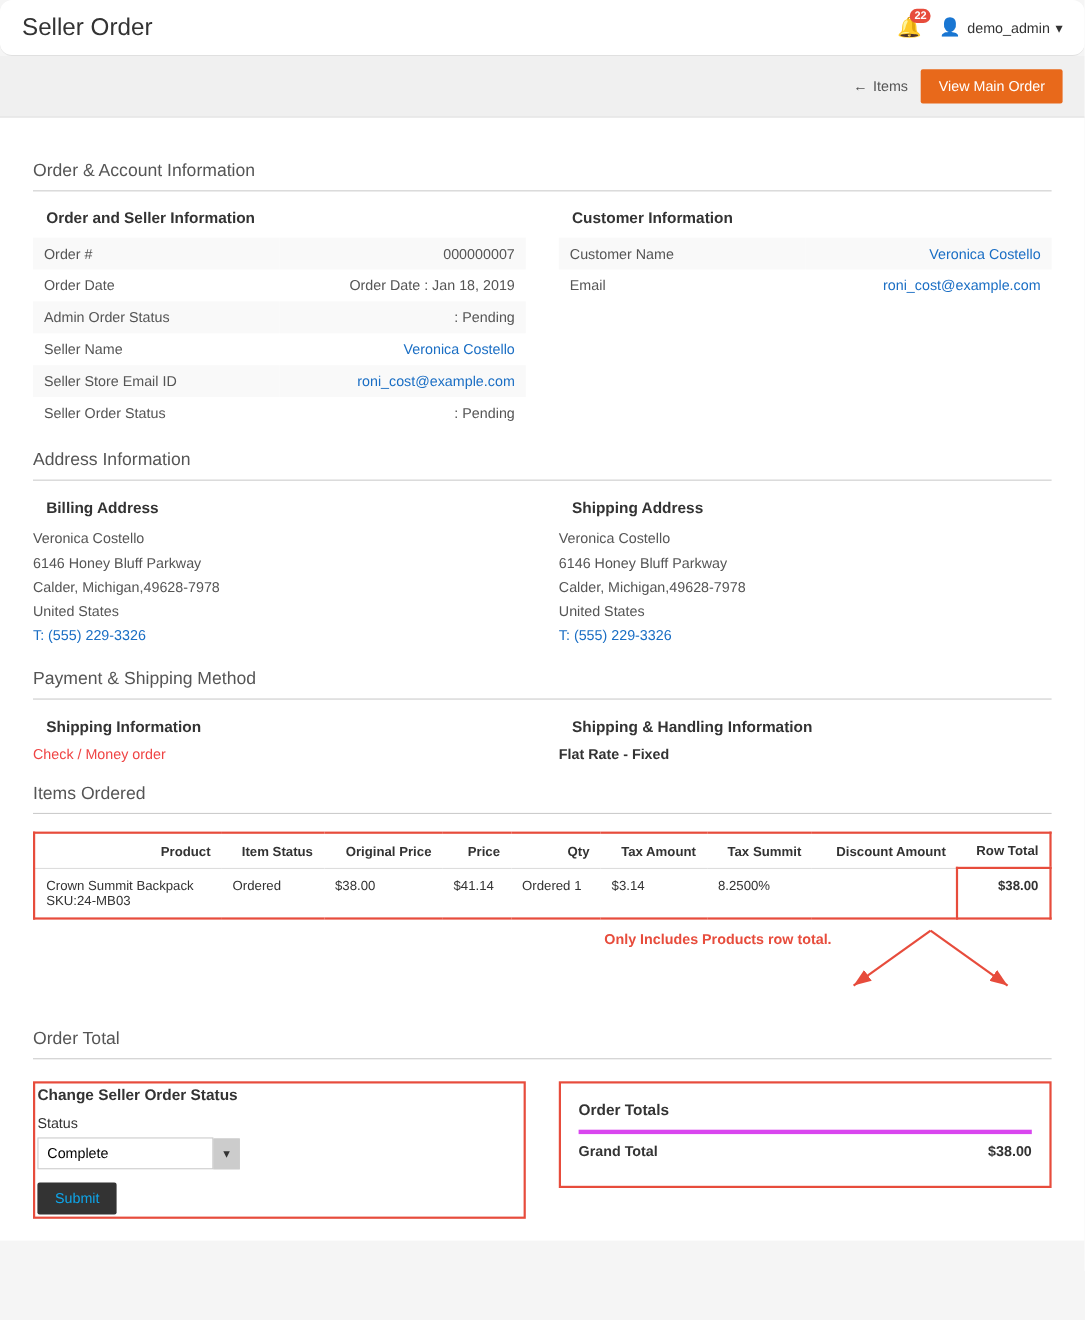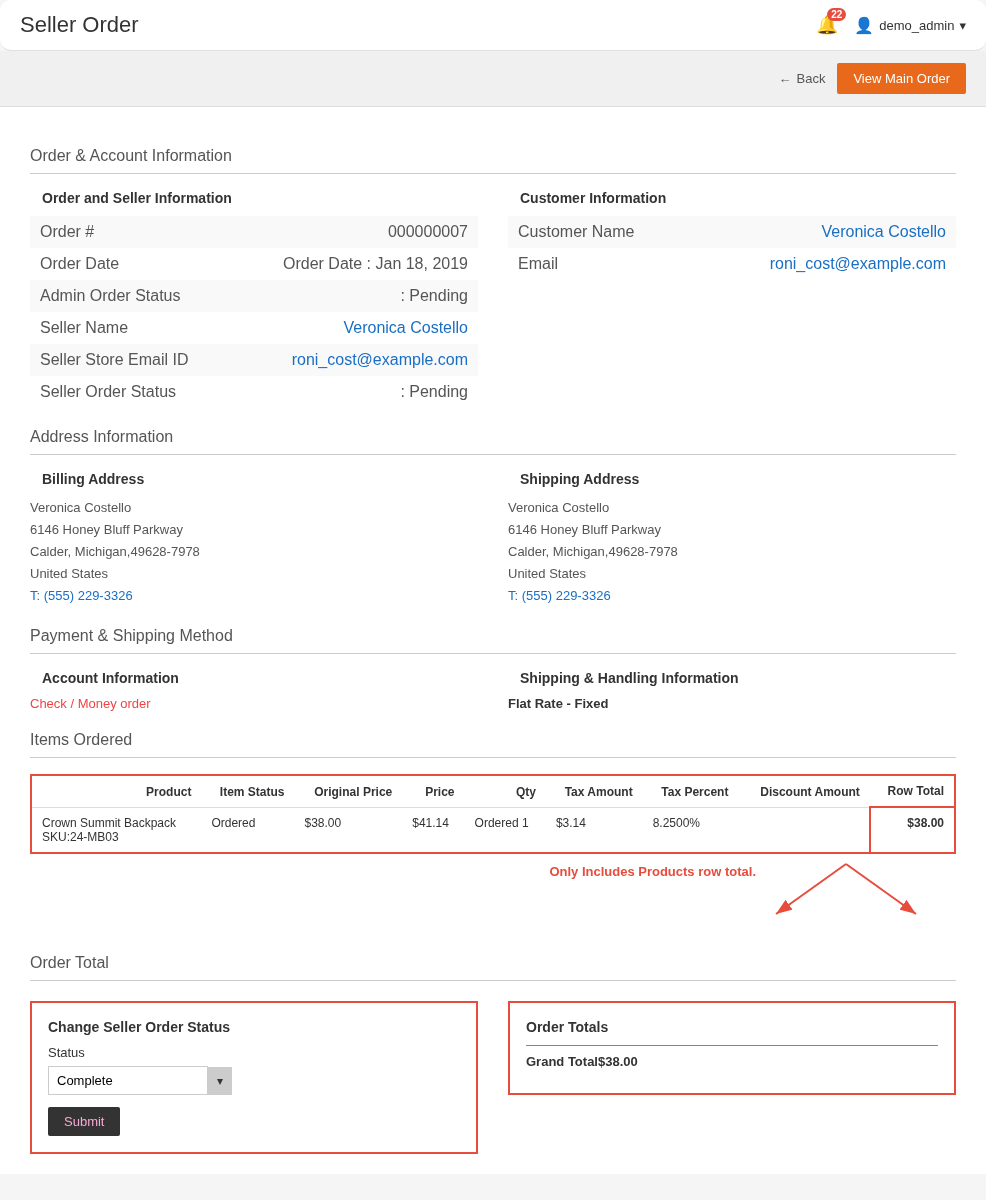--- a/index.html
+++ b/index.html
@@ -76,21 +76,21 @@
 
     .two-col { display: flex; gap: 30px; margin-bottom: 20px; }
     .two-col > div { flex: 1; }
 
     .sub-title { font-weight: bold; font-size: 14px; margin-bottom: 10px; margin-left: 12px; }
 
     .info-table { width: 100%; border-collapse: collapse; }
     .info-table tr:nth-child(odd) { background: #f9f9f9; }
     .info-table td {
       padding: 7px 10px;
-      font-size: 16px;
+      font-size: 13px;
       color: #555;
     }
     .info-table td:first-child { width: 50%; }
     .info-table td:last-child { text-align: right; }
     .link-blue { color: #1a6ec4; text-decoration: none; }
 
     .address-block { font-size: 13px; color: #555; line-height: 1.7; }
 
     .payment-section { display: flex; gap: 30px; margin-bottom: 20px; }
     .payment-section > div { flex: 1; }
@@ -123,21 +123,21 @@
       border: 2px solid #e74c3c;
       font-weight: bold;
       text-align: right;
     }
 
     .order-total-section { display: flex; gap: 30px; margin-top: 20px; }
     .order-total-section > div { flex: 1; }
 
     .change-status-box {
       border: 2px solid #e74c3c;
-      padding: 16px;
+      padding: 2px;
     }
     .change-status-title { font-weight: bold; font-size: 14px; margin-bottom: 10px; }
     .status-label { font-size: 13px; margin-bottom: 6px; }
     .status-select-wrap { display: flex; align-items: flex-end; margin-bottom: 12px; }
     .status-select {
       border: 1px solid #ccc;
       padding: 6px 8px;
       font-size: 13px;
       background: #fff;
       width: 160px;
@@ -146,39 +146,40 @@
     }
     .select-arrow {
       background: #ccc;
       border: 1px solid #ccc;
       padding: 6px 8px;
       cursor: pointer;
       font-size: 12px;
     }
     .btn-submit {
       background: #333;
-      color: #f9a8d4;
+      color: #0ea5e9;
       border: none;
       padding: 7px 16px;
       font-size: 13px;
       cursor: pointer;
       border-radius: 2px;
     }
 
     .order-totals-box {
       border: 2px solid #e74c3c;
       padding: 16px;
     }
     .order-totals-title { font-weight: bold; font-size: 14px; margin-bottom: 10px; }
     .totals-row {
       display: flex;
+      justify-content: space-between;
       padding: 8px 0;
       font-weight: bold;
       font-size: 13px;
-      border-top: 1px solid #d946ef;
+      border-top: 4px solid #d946ef;
     }
   </style>
 </head>
 <body>
 
 <div class="header-bar">
   <h1 class="header-title">Seller Order</h1>
   <div class="header-right">
     <div class="notif-bell">
       🔔
@@ -188,21 +189,21 @@
       <span class="user-icon">👤</span>
       <span>demo_admin</span>
       <span>▾</span>
     </div>
   </div>
 </div>
 
 <div class="toolbar">
   <a class="back-link">
     <span>←</span>
-    <span>Back</span>
+    <span>Items</span>
   </a>
   <button class="btn-orange">View Main Order</button>
 </div>
 
 <div class="content">
 
   <div class="section-title">Order &amp; Account Information</div>
   <hr class="section-divider">
 
   <div class="two-col">
@@ -280,21 +281,21 @@
         <div><a class="link-blue">T: (555) 229-3326</a></div>
       </div>
     </div>
   </div>
 
   <div class="section-title">Payment &amp; Shipping Method</div>
   <hr class="section-divider">
 
   <div class="payment-section">
     <div>
-      <div class="sub-title">Account Information</div>
+      <div class="sub-title">Shipping Information</div>
       <div class="payment-label">Check / Money order</div>
     </div>
     <div>
       <div class="sub-title">Shipping &amp; Handling Information</div>
       <div class="payment-value">Flat Rate - Fixed</div>
     </div>
   </div>
 
   <div class="section-title">Items Ordered</div>
   <hr class="section-divider">
@@ -302,21 +303,21 @@
   <div class="items-ordered">
     <table class="items-table">
       <thead>
         <tr>
           <th>Product</th>
           <th>Item Status</th>
           <th>Original Price</th>
           <th>Price</th>
           <th>Qty</th>
           <th>Tax Amount</th>
-          <th>Tax Percent</th>
+          <th>Tax Summit</th>
           <th>Discount Amount</th>
           <th>Row Total</th>
         </tr>
       </thead>
       <tbody>
         <tr>
           <td>
             Crown Summit Backpack<br>
             <span>SKU:24-MB03</span>
           </td>

